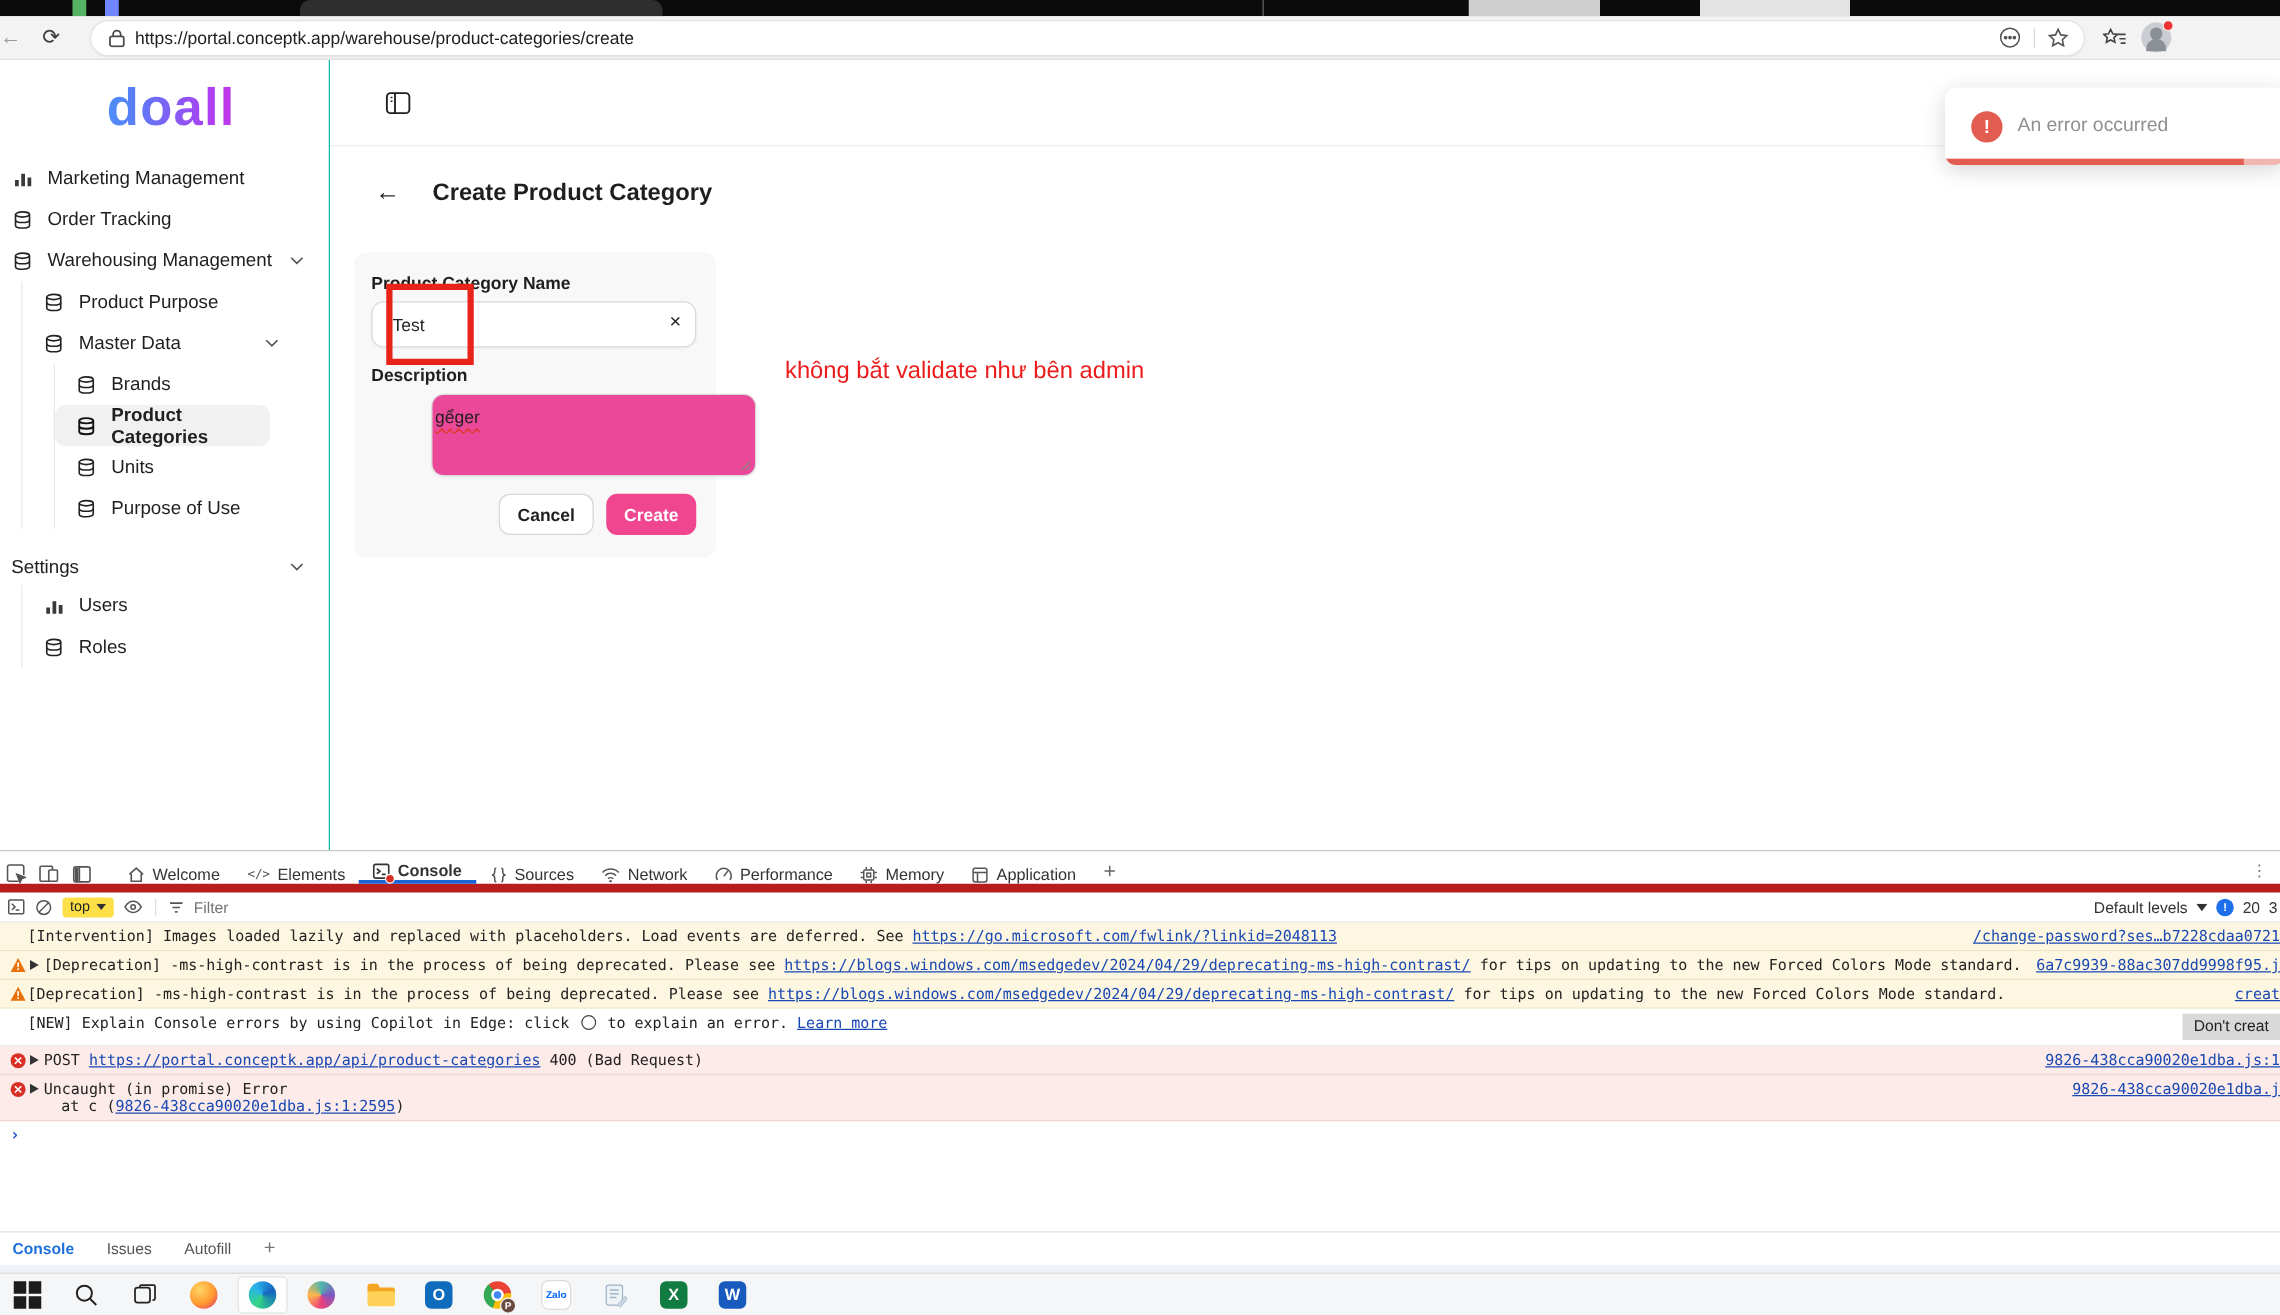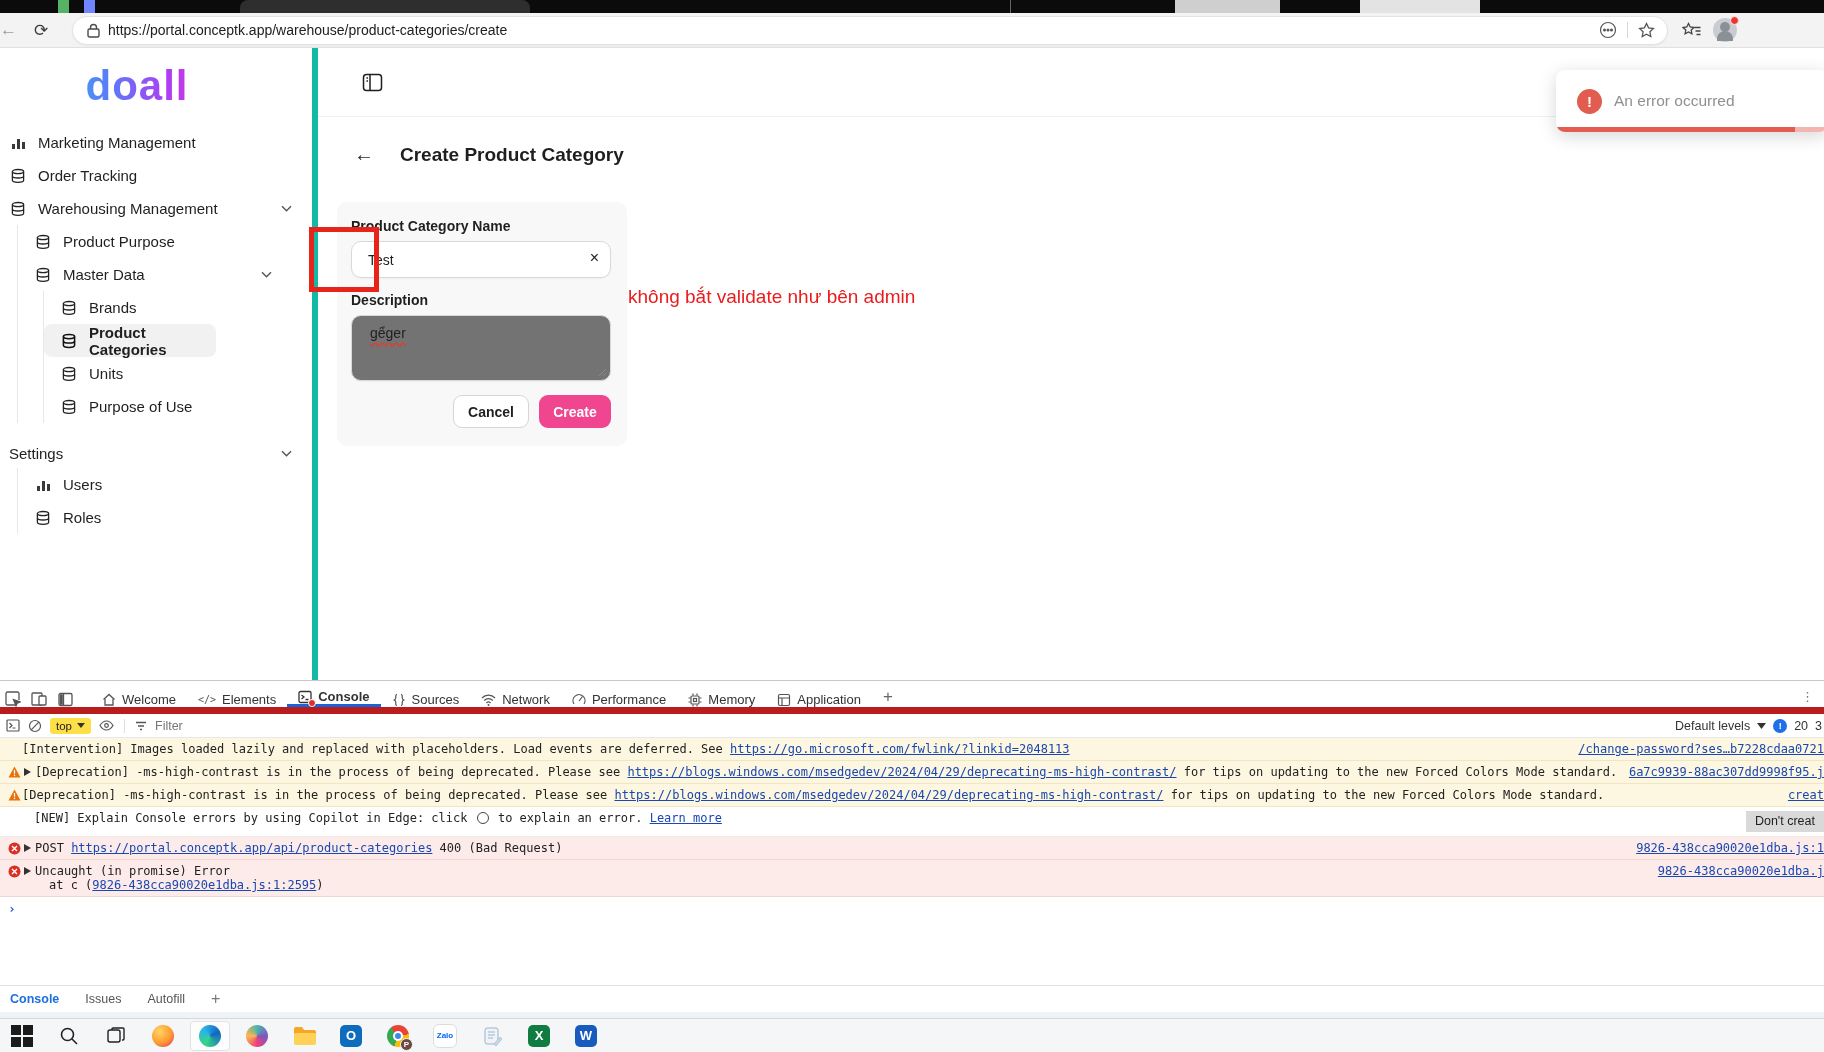--- a/index.html
+++ b/index.html
@@ -14,21 +14,21 @@
 .url-pill{height:29px;background:#fff;border:1px solid #e3e3e3;border-radius:15px;flex:0 0 auto;width:1596px;margin-left:16px;display:flex;align-items:center;box-shadow:0 1px 2px rgba(0,0,0,.05);}
 .url-text{font-size:14px;color:#202020;margin-left:8px;flex:1;}
 .pill-right{display:flex;align-items:center;gap:10px;margin-right:12px;color:#444;}
 .pill-sep{width:1px;height:16px;background:#d8d8d8;}
 .avatar{width:24px;height:24px;border-radius:50%;background:#c9ccd1;position:relative;margin-left:12px;}
 .avatar:before{content:"";position:absolute;left:7px;top:4px;width:10px;height:10px;border-radius:50%;background:#8b9097;}
 .avatar:after{content:"";position:absolute;left:4px;top:13px;width:16px;height:10px;border-radius:8px 8px 0 0;background:#8b9097;}
 .avatar .dot{position:absolute;right:-2px;top:-2px;width:9px;height:9px;border-radius:50%;background:#e33;border:1.5px solid #f3f3f3;}
 
 .app{position:absolute;left:0;top:48px;width:1824px;height:632px;display:flex;background:#fff;}
-.sidebar{width:318px;height:100%;border-right:6px solid #14b8a6;padding-top:12px;flex:0 0 auto;}
+.sidebar{width:264px;height:100%;border-right:1px solid #14b8a6;padding-top:12px;flex:0 0 auto;}
 .logo{font-size:42px;font-weight:700;letter-spacing:1px;text-align:center;width:274px;
  background:linear-gradient(90deg,#35b4f5 15%,#5b7bf7 40%,#b13df2 62%,#ef2bd0 85%);
  -webkit-background-clip:text;background-clip:text;color:transparent;line-height:52px;margin-bottom:14px;}
 .nav-row{display:flex;align-items:center;height:33px;gap:11px;padding-left:9px;font-size:15px;cursor:default;position:relative;}
 .nav-row .chev{position:absolute;right:20px;color:#555;}
 .nic{width:18px;height:18px;flex:0 0 auto;display:flex;align-items:center;justify-content:center;}
 .grp{border-left:1px solid #e7e7e7;margin-left:17px;}
 .grp .nav-row{padding-left:16px;}
 .grp .grp{margin-left:25px;}
 .grp .grp .nav-row{padding-left:16px;}
@@ -38,21 +38,21 @@
 .main-header{height:69px;border-bottom:1px solid #efefef;display:flex;align-items:center;padding-left:44px;}
 .page-head{display:flex;align-items:center;gap:26px;padding:26px 0 0 36px;}
 .back-arrow{font-size:20px;color:#1f1f1f;}
 .page-title{font-size:19px;font-weight:700;}
 
 .form-card{position:relative;margin:36px 0 0 19px;width:290px;background:#f8f8f8;border-radius:10px;padding:16px 16px 18px 14px;}
 .f-label{font-size:14px;font-weight:700;margin-bottom:7px;}
 .f-input{width:100%;height:37px;background:#fff;border:1px solid #d9d9d9;border-radius:10px;font-size:14px;font-family:"Liberation Sans",sans-serif;padding:0 34px 0 16px;color:#1f1f1f;box-shadow:0 1px 2px rgba(0,0,0,.04);}
 .input-wrap{position:relative;margin-bottom:14px;}
 .clear-x{position:absolute;right:12px;top:8px;font-size:16px;color:#222;}
-.f-textarea{width:100%;height:66px;background:#737373;border:1px solid #d9d9d9;border-radius:10px;font-size:14px;padding:9px 18px;position:relative;box-shadow:0 1px 2px rgba(0,0,0,.04);}
+.f-textarea{width:100%;height:66px;background:#ec4899;border:1px solid #d9d9d9;border-radius:10px;font-size:14px;padding:9px 2px;position:relative;box-shadow:0 1px 2px rgba(0,0,0,.04);margin-left:48px;}
 .misspell{text-decoration:underline wavy #e03b30;text-decoration-skip-ink:none;text-underline-offset:4px;}
 .resize-h{position:absolute;right:3px;bottom:3px;color:#777;}
 .btn-row{display:flex;justify-content:flex-end;gap:10px;margin-top:14px;}
 .btn{height:33px;border-radius:9px;font-size:14px;font-weight:700;display:flex;align-items:center;justify-content:center;font-family:"Liberation Sans",sans-serif;}
 .btn-cancel{width:76px;background:#fff;border:1px solid #d6d6d6;color:#1f1f1f;}
 .btn-create{width:72px;background:#f0458f;border:none;color:#fff;}
 .red-rect{position:absolute;left:309px;top:227px;width:70px;height:65px;border:5px solid #e8231a;z-index:30;}
 .annotation{position:absolute;left:628px;top:286px;font-size:19px;color:#ea1c1c;z-index:25;white-space:nowrap;}
 
 .toast{position:absolute;right:-4px;top:70px;width:272px;height:62px;background:#fff;border-radius:9px;box-shadow:0 4px 18px rgba(0,0,0,.16);z-index:40;display:flex;align-items:center;overflow:hidden;}
@@ -70,21 +70,21 @@
 .tabic{position:relative;display:flex;align-items:center;color:#555;}
 .badge{position:absolute;right:-4px;bottom:-3px;width:8px;height:8px;border-radius:50%;background:#d93025;border:1px solid #fff;}
 .dt-filter{height:24px;display:flex;align-items:center;border-bottom:1px solid #e8e8e8;gap:8px;padding-left:6px;position:relative;}
 .top-pill{background:#fde047;border-radius:3px;font-size:11.5px;padding:2px 6px;display:flex;gap:5px;align-items:center;color:#222;}
 .flt-input{border:none;outline:none;font-size:12.5px;color:#333;background:transparent;width:300px;font-family:"Liberation Sans",sans-serif;}
 .flt-right{position:absolute;right:2px;display:flex;align-items:center;gap:7px;font-size:12.5px;color:#333;}
 .iss-ic{width:14px;height:14px;border-radius:50%;background:#1f6feb;color:#fff;font-size:9px;display:flex;align-items:center;justify-content:center;font-weight:700;}
 .dt-row{display:flex;align-items:flex-start;padding:4px 0 4px 6px;font-family:"DejaVu Sans Mono","Liberation Mono",monospace;font-size:12px;color:#222;}
 .dt-row.warn{background:#fdf6e0;border-bottom:1px solid #f0e6c4;}
 .dt-row.err{background:#fcebe9;border-bottom:1px solid #f2d5d1;}
-.dt-row.plain{background:#fff;border-bottom:1px solid #ededed;gap:12px;}
+.dt-row.plain{background:#fff;border-bottom:1px solid #ededed;}
 .rowic{width:16px;flex:0 0 auto;display:flex;justify-content:center;padding-top:1px;}
 .tri{width:0;height:0;border-left:7px solid #333;border-top:4.5px solid transparent;border-bottom:4.5px solid transparent;margin:3px 4px 0 2px;flex:0 0 auto;}
 .dt-msg{flex:1;white-space:nowrap;overflow:hidden;}
 .dt-src{flex:0 0 auto;white-space:nowrap;margin-left:10px;}
 a.clink{color:#1948b3;text-decoration:underline;}
 .dontshow{background:#d9d9d9;color:#1f1f1f;font-family:"Liberation Sans",sans-serif;font-size:12.5px;padding:3px 9px 4px;flex:0 0 auto;}
 .prompt{color:#2255d4;font-weight:700;font-size:13px;padding:4px 0 0 8px;font-family:"DejaVu Sans Mono",monospace;}
 .drawer{position:absolute;left:0;bottom:6px;width:100%;height:27px;border-top:1px solid #e0e0e0;display:flex;align-items:center;gap:26px;padding-left:10px;font-size:12.5px;color:#555;}
 .drawer .sel{color:#1b6fde;font-weight:700;}
 .dt-bottomstrip{position:absolute;left:0;bottom:0;width:100%;height:6px;background:#eef3f9;}

